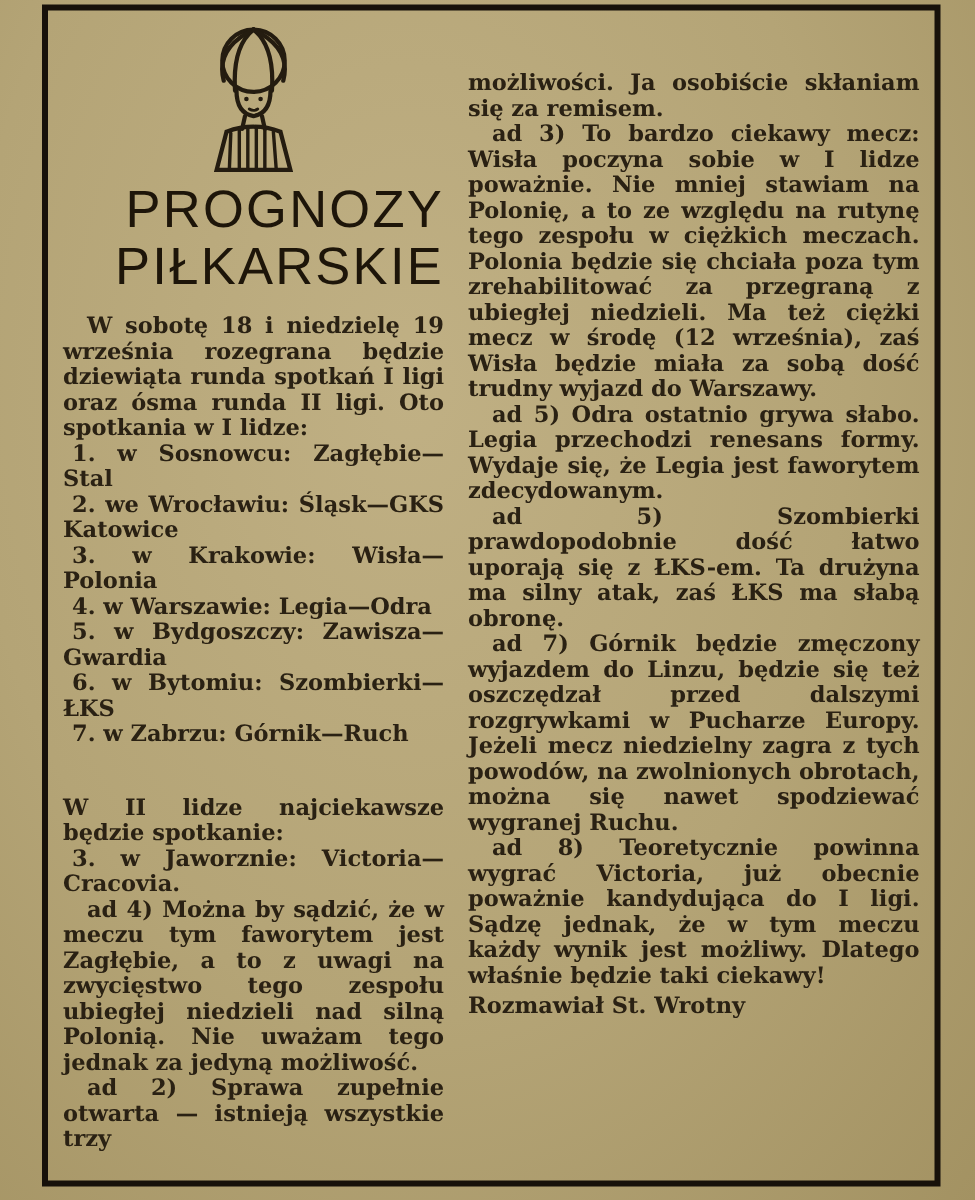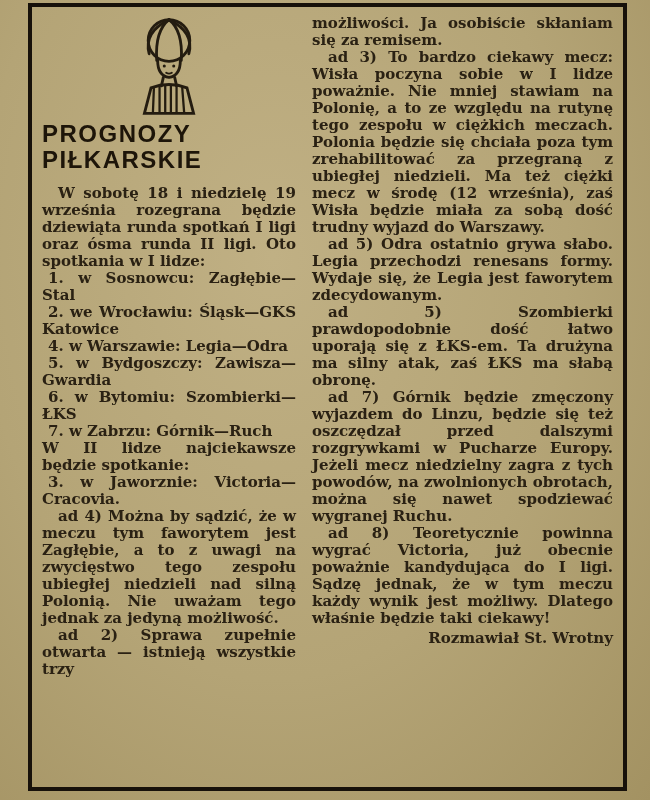--- a/index.html
+++ b/index.html
@@ -21,41 +21,41 @@
     box-sizing: border-box;
     padding: 8px 10px 6px 10px;
   }
   .cols { display: flex; gap: 16px; height: 100%; }
   .col-left { width: 254px; flex: none; }
   .col-right { flex: 1; min-width: 0; }
 
   .illustration-wrap { text-align: center; margin: 0 0 2px 0; height: 104px; }
 
   .title {
-    text-align: left;
+    text-align: right;
     font-family: "Liberation Sans", sans-serif;
-    font-weight: bold;
-    font-size: 24px;
+    font-weight: normal;
+    font-size: 35px;
     line-height: 1.08;
     letter-spacing: 1.5px;
     color: #1d1509;
     margin: 2px 0 12px 0;
   }
 
   .bodytext {
     color: #2a2113;
     font-size: 15px;
     line-height: 17px;
     font-weight: 700;
   }
   .para { margin: 0; text-align: justify; }
   .para.indent { text-indent: 16px; }
-  .para.flush  { text-indent: 0; }
+  .para.flush  { text-indent: 0; margin-top: 32px; }
   .para.item   { text-indent: 6px; }
-  .para.byline { text-align: right; text-indent: 0; margin-top: 3px; }
+  .para.byline { text-align: left; text-indent: 0; margin-top: 3px; }
 </style>
 </head>
 <body>
 
 <div class="scan">
   <div class="frame">
     <div class="cols">
 
       <div class="col-left">
 
@@ -90,20 +90,21 @@
 
         <div class="title">
           <div>PROGNOZY</div>
           <div>PIŁKARSKIE</div>
         </div>
 
         <div class="bodytext" id="col-left-text">
             <p class="para indent">W sobotę 18 i niedzielę 19 września rozegrana będzie dziewiąta runda spotkań I ligi oraz ósma runda II ligi. Oto spotkania w I lidze:</p>
             <p class="para item">1. w Sosnowcu: Zagłębie—Stal</p>
             <p class="para item">2. we Wrocławiu: Śląsk—GKS Katowice</p>
+            <p class="para item">3. w Krakowie: Wisła—Polonia</p>
             <p class="para item">4. w Warszawie: Legia—Odra</p>
             <p class="para item">5. w Bydgoszczy: Zawisza—Gwardia</p>
             <p class="para item">6. w Bytomiu: Szombierki—ŁKS</p>
             <p class="para item">7. w Zabrzu: Górnik—Ruch</p>
             <p class="para flush">W II lidze najciekawsze będzie spotkanie:</p>
             <p class="para item">3. w Jaworznie: Victoria—Cracovia.</p>
             <p class="para indent">ad 4) Można by sądzić, że w meczu tym faworytem jest Zagłębie, a to z uwagi na zwycięstwo tego zespołu ubiegłej niedzieli nad silną Polonią. Nie uważam tego jednak za jedyną możliwość.</p>
             <p class="para indent">ad 2) Sprawa zupełnie otwarta — istnieją wszystkie trzy</p>
           </div>
       </div>

